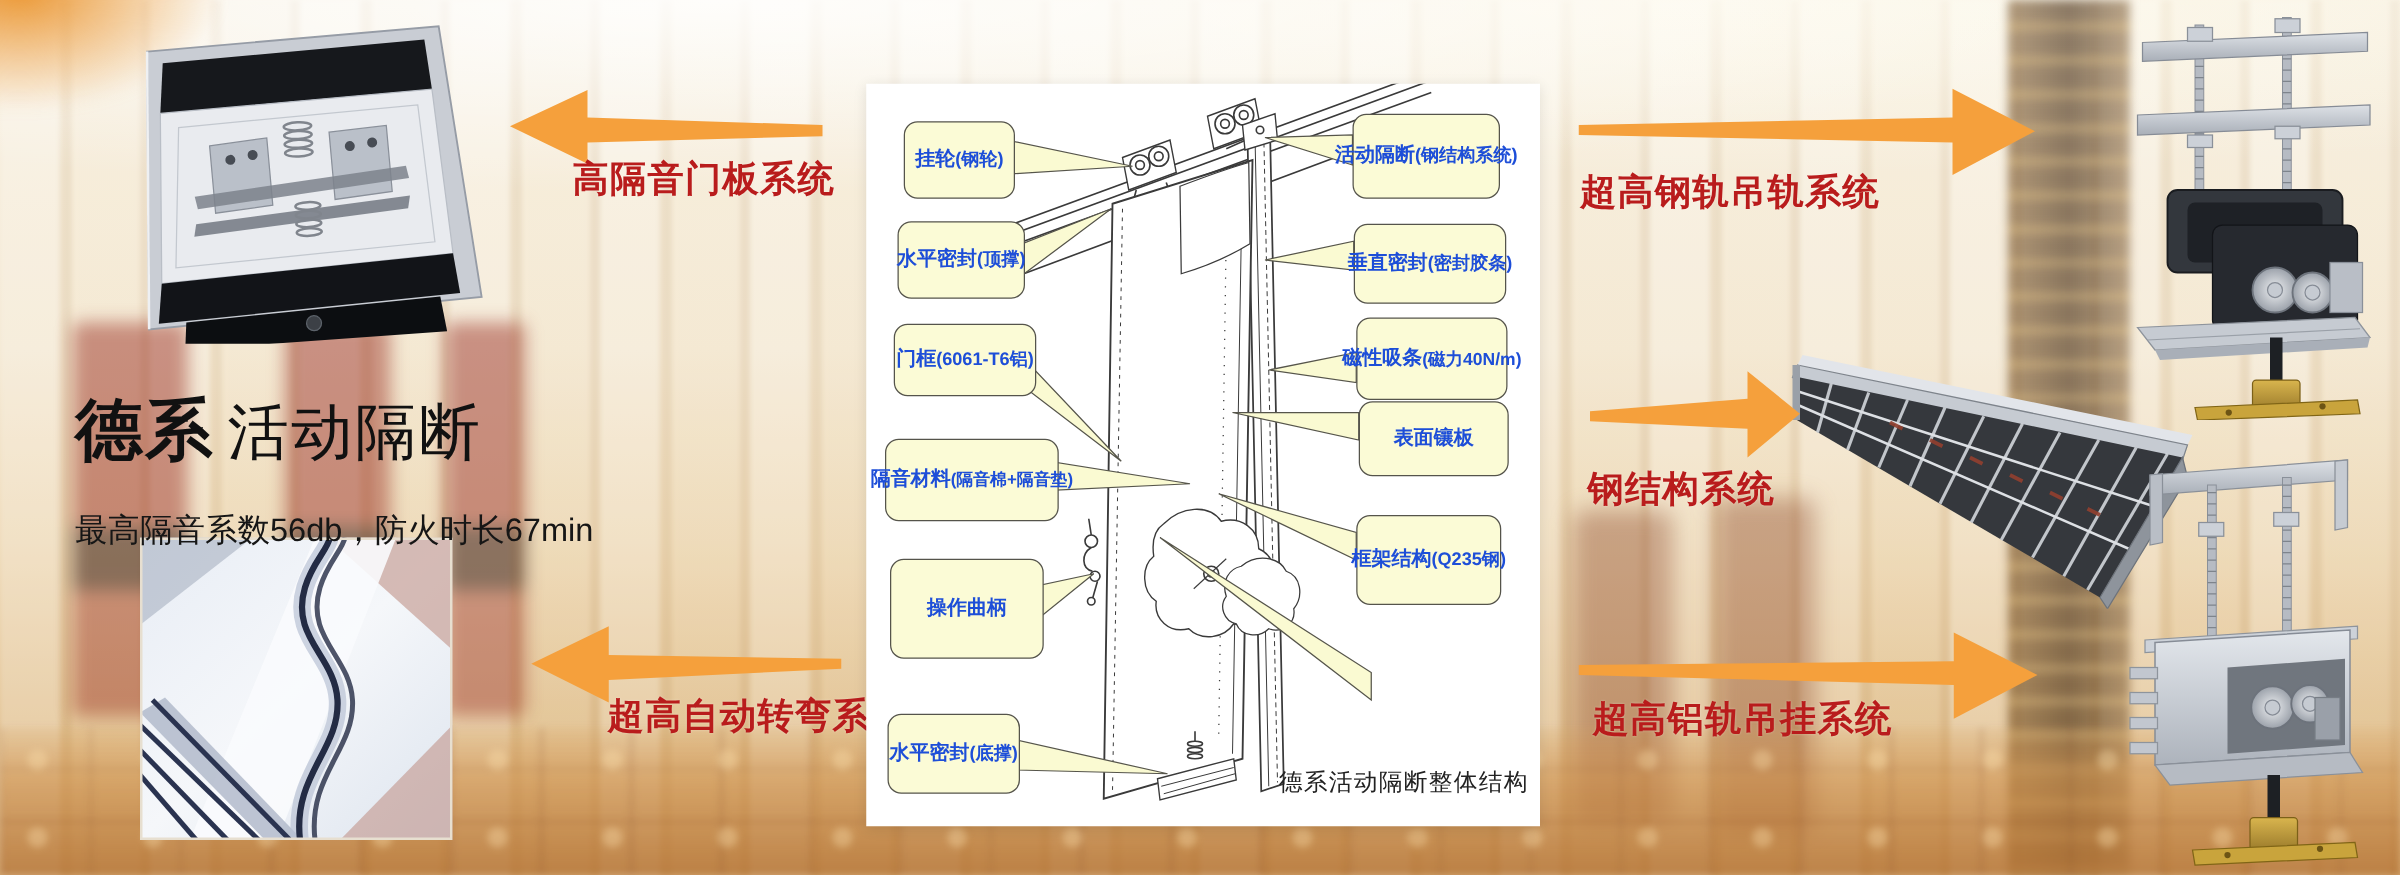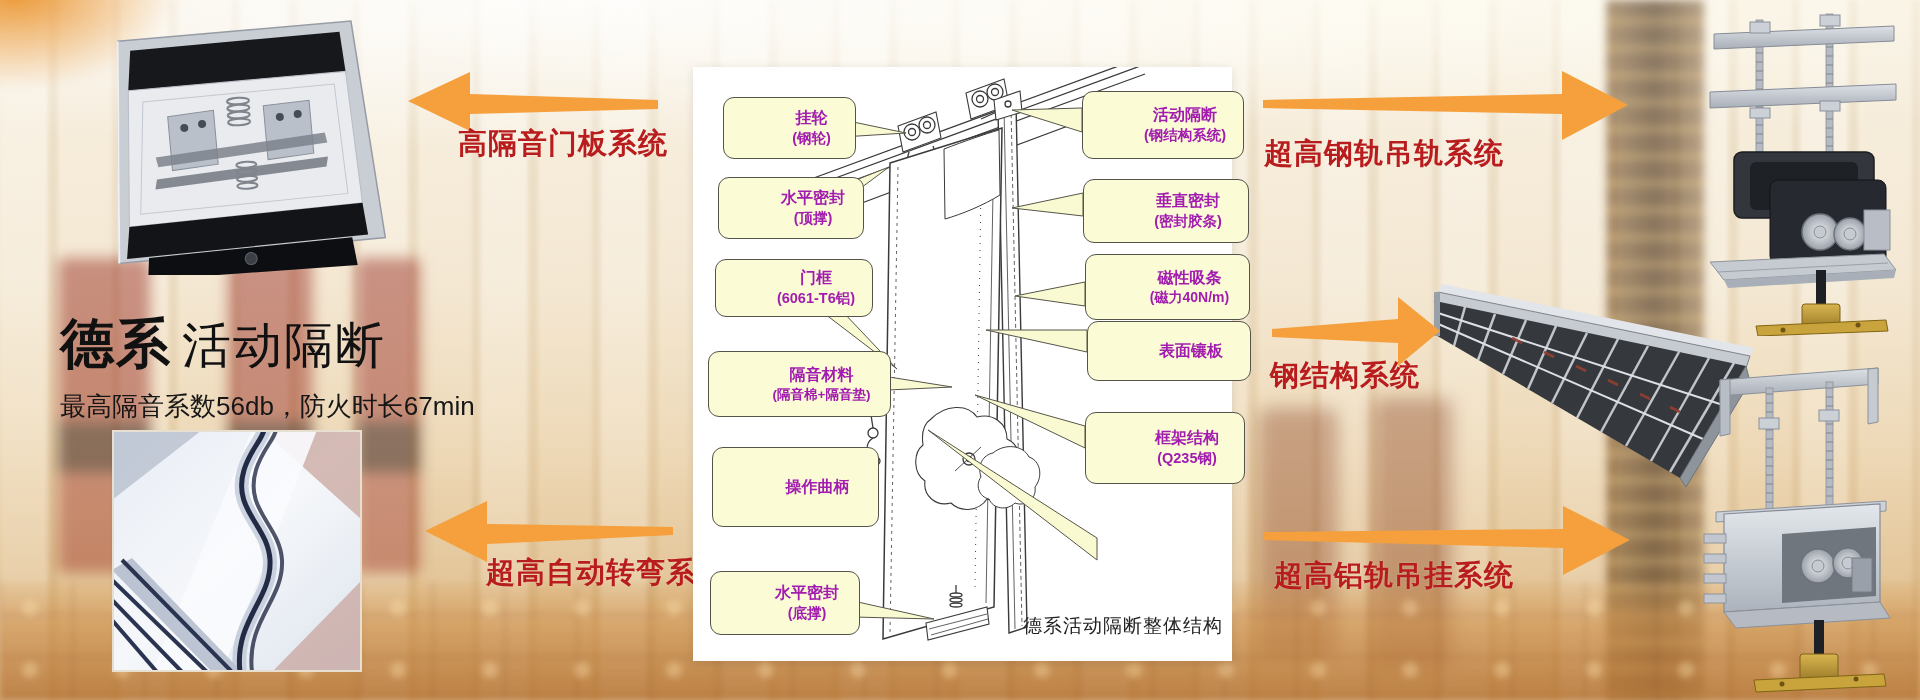--- a/index.html
+++ b/index.html
@@ -37,28 +37,28 @@
   .photo{position:absolute;z-index:5;}
   
   .arrows-layer{position:absolute;inset:0;z-index:8;pointer-events:none;}
   .arrow-label{position:absolute;z-index:9;font-size:29px;font-weight:800;color:#b91c1c;
     letter-spacing:1px;white-space:nowrap;text-shadow:0 0 2px rgba(255,255,255,.35);}
   
   .title-block{position:absolute;left:60px;top:308px;width:440px;z-index:9;text-align:left;}
   .title-line{white-space:nowrap;}
   .t-bold{font-size:54px;font-weight:900;letter-spacing:2px;}
   .t-reg{font-size:49px;font-weight:500;letter-spacing:2px;margin-left:10px;}
-  .subtitle{margin-top:8px;font-size:26px;font-weight:400;color:#161616;white-space:nowrap;}
+  .subtitle{margin-top:26px;font-size:26px;font-weight:400;color:#161616;white-space:nowrap;}
   
   .panel{position:absolute;left:693px;top:67px;width:539px;height:594px;background:#ffffff;z-index:10;
          box-shadow:0 2px 10px rgba(0,0,0,.10);}
   .panel svg.drawing{position:absolute;inset:0;}
   .callout{position:absolute;background:#FBFBD6;border:1.6px solid #55544B;border-radius:11px;
-    display:flex;flex-direction:column;align-items:center;justify-content:center;
-    font-weight:700;color:#a21caf;z-index:12;line-height:1.3;white-space:nowrap;padding-left:44px;}
+    display:flex;flex-direction:row;align-items:center;justify-content:center;
+    font-weight:700;color:#1d4ed8;z-index:12;line-height:1.3;white-space:nowrap;}
   .callout .c-l1{font-size:16px;}
   .callout .c-l2{font-size:14.5px;}
   .callout .c-l2:empty{display:none;}
   .diagram-caption{position:absolute;left:330px;top:546px;width:205px;z-index:12;
     font-size:19px;font-weight:500;color:#222;letter-spacing:1px;white-space:nowrap;}
 </style>
 </head>
 <body>
 
 <div class="stage">
@@ -261,21 +261,21 @@
     <polygon points="408,101 470,72 470,94 658,100 658,109 470,114 470,131" fill="#F5A03C"></polygon>
     <polygon points="425,531 487,501 487,524 673,527 673,535 487,544 487,562" fill="#F5A03C"></polygon>
     <polygon points="1628,105 1562,71 1562,94 1263,100 1263,108 1562,114 1562,140" fill="#F5A03C"></polygon>
     <polygon points="1440,331 1398,297 1398,319 1272,329 1272,337 1398,343 1398,366" fill="#F5A03C"></polygon>
     <polygon points="1630,540 1563,506 1563,529 1263,532 1263,540 1563,548 1563,575" fill="#F5A03C"></polygon>
   </svg>
 
   <div class="arrow-label" style="left:458px;top:124px;">高隔音门板系统</div>
   <div class="arrow-label" style="left:486px;top:553px;">超高自动转弯系统</div>
   <div class="arrow-label" style="left:1264px;top:134px;">超高钢轨吊轨系统</div>
-  <div class="arrow-label" style="left:1270px;top:356px;">钢结构系统</div>
+  <div class="arrow-label" style="left:1270px;top:372px;">钢结构系统</div>
   <div class="arrow-label" style="left:1274px;top:556px;">超高铝轨吊挂系统</div>
 
   <div class="title-block">
     <div class="title-line">
       <span class="t-bold">德系</span><span class="t-reg">活动隔断</span>
     </div>
     <div class="subtitle">最高隔音系数56db，防火时长67min</div>
   </div>
 
   <div class="panel">

